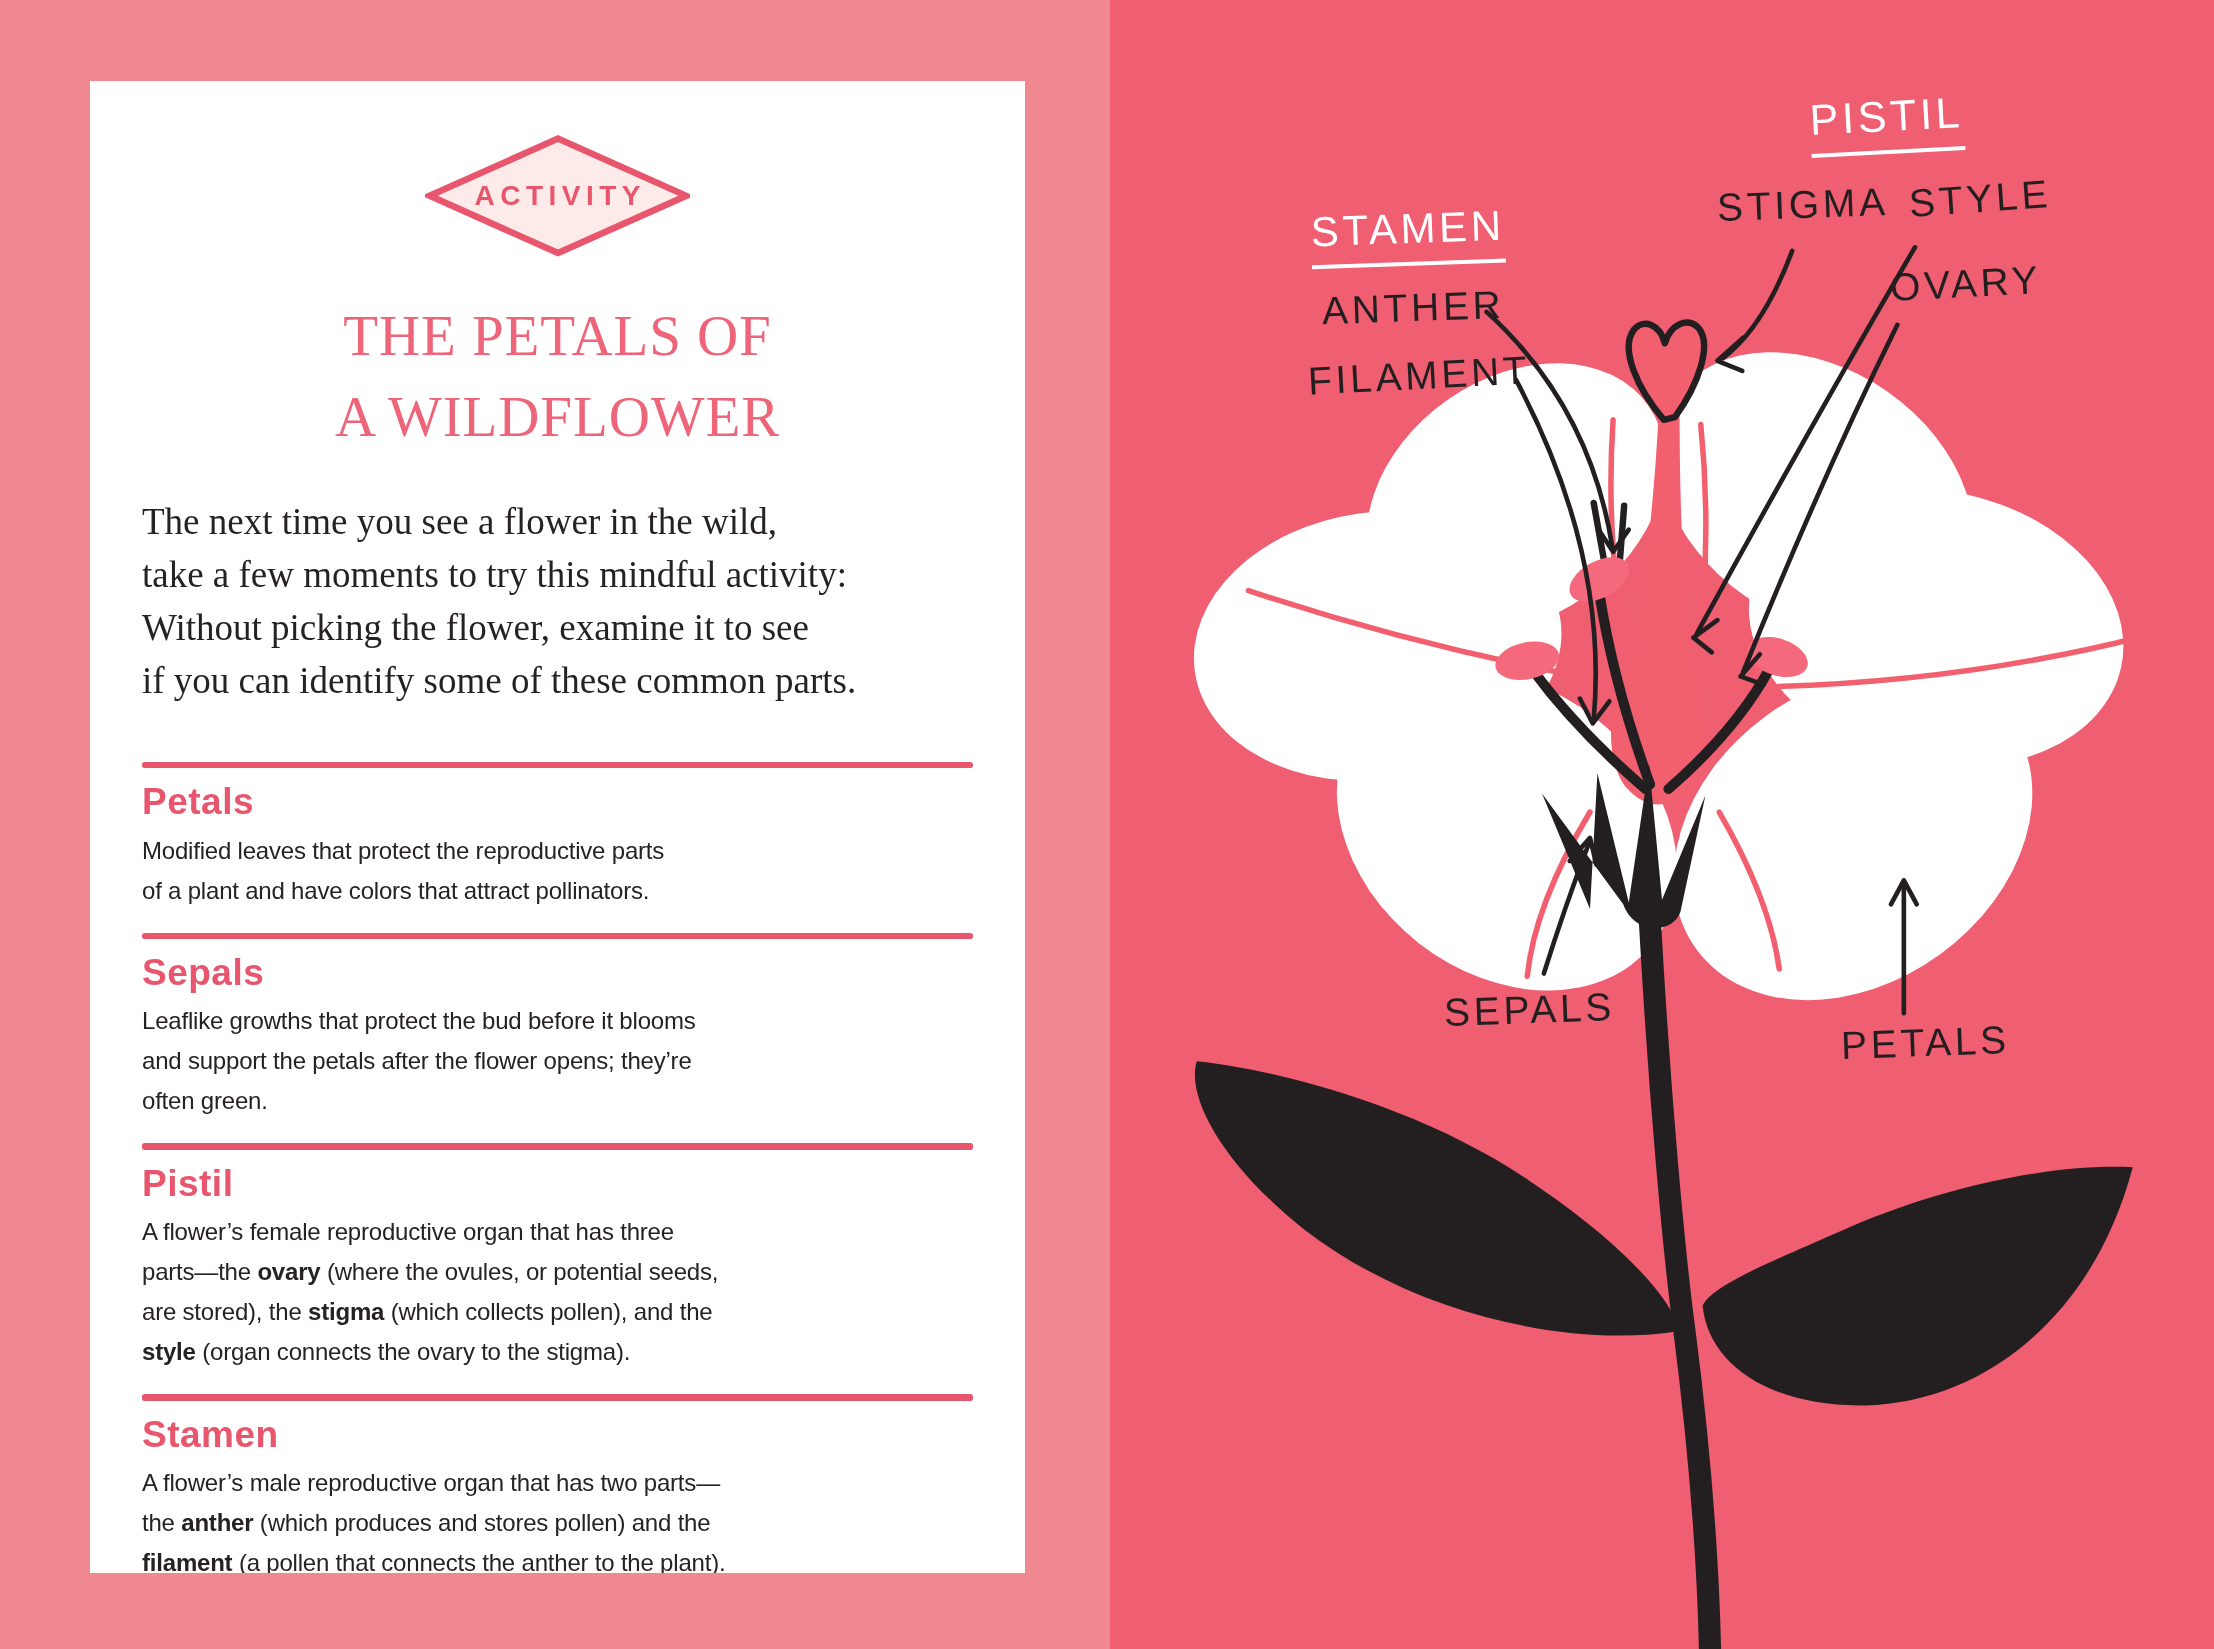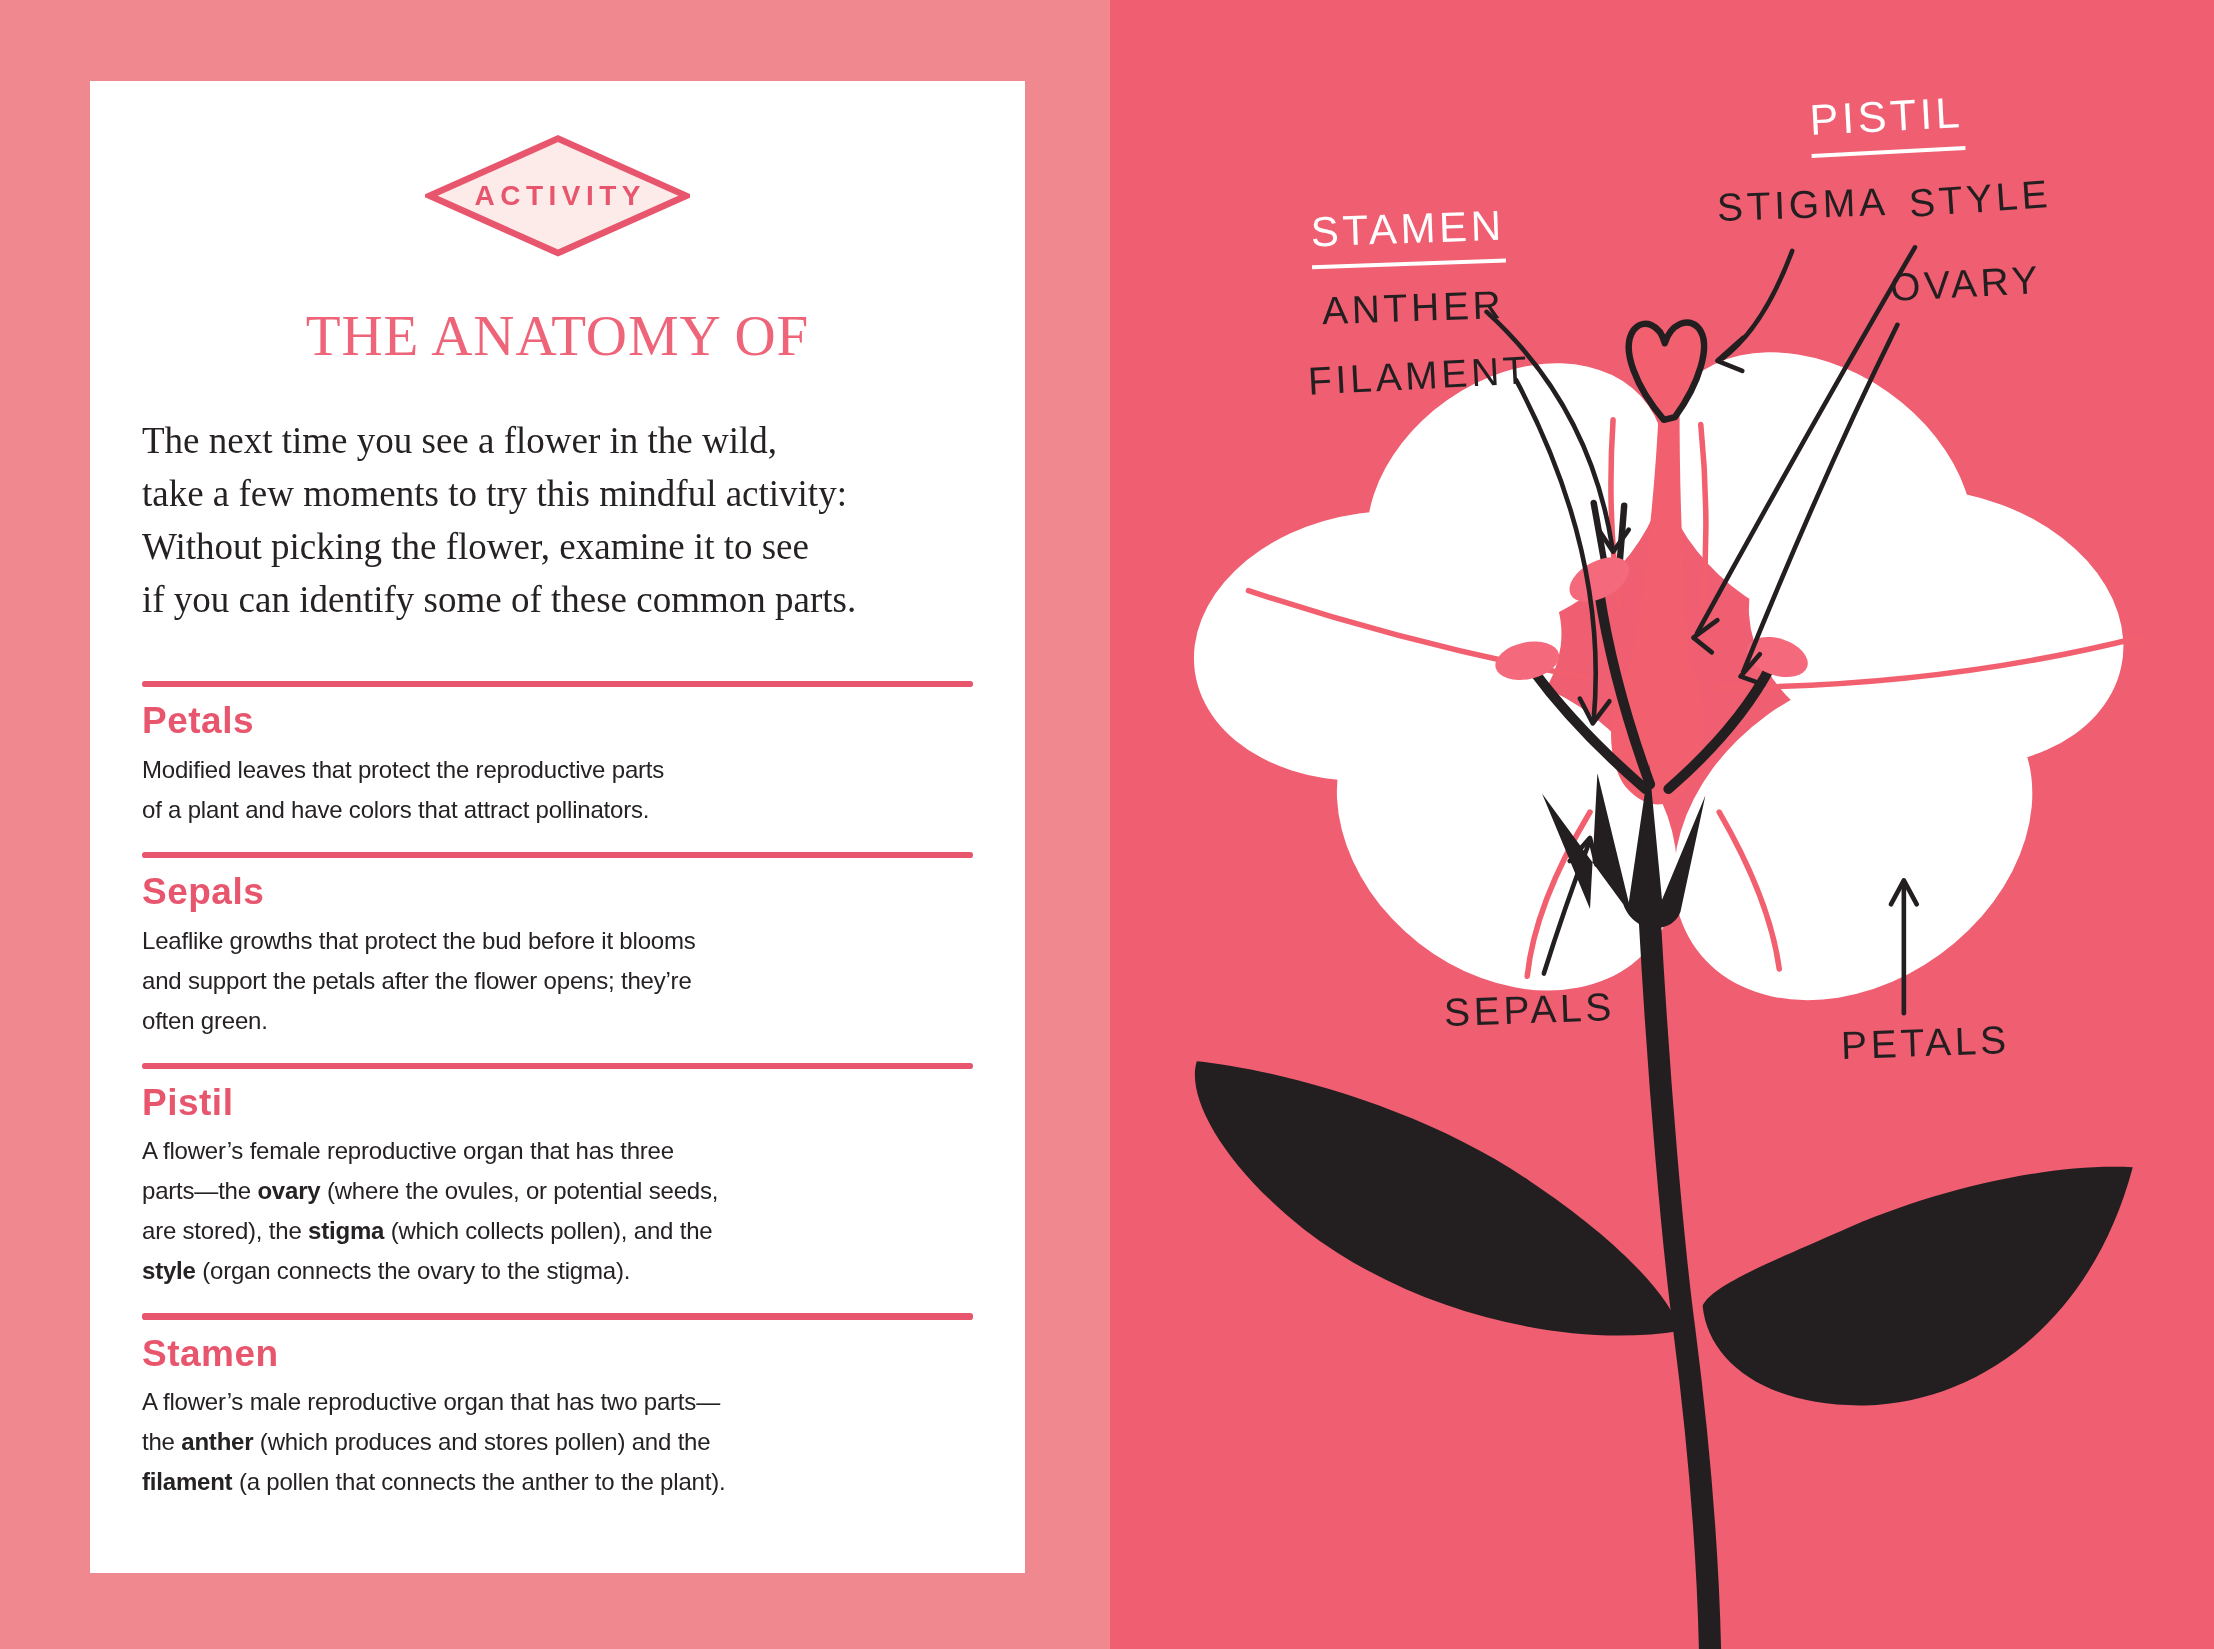--- a/index.html
+++ b/index.html
@@ -55,22 +55,22 @@
   <div class="left-panel">
     <div class="card">
 
       <div class="badge-wrap">
         <svg viewBox="0 0 288 136">
           <polygon points="5,68 144,6 283,68 144,130" fill="#fcebe9" stroke="#e8566e" stroke-width="7"></polygon>
         </svg>
         <span class="badge-label">ACTIVITY</span>
       </div>
 
-      <h1 class="title"><span>THE ANATOMY OF</span><br>
-        </h1>
+      <h1 class="title"><span>THE PETALS OF</span><br>
+        <span>A WILDFLOWER</span></h1>
 
       <p class="intro">The next time you see a flower in the wild,
 take a few moments to try this mindful activity:
 Without picking the flower, examine it to see
 if you can identify some of these common parts.</p>
 
       <div class="sections">
         <section>
           <div class="rule"></div>
           <h2>Petals</h2>

